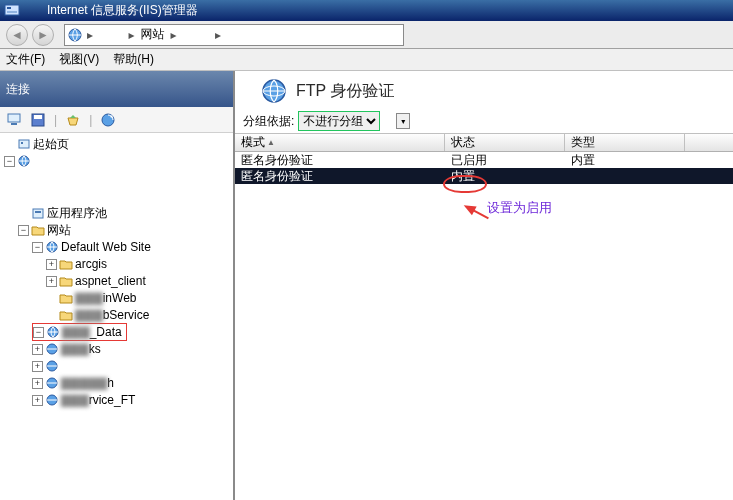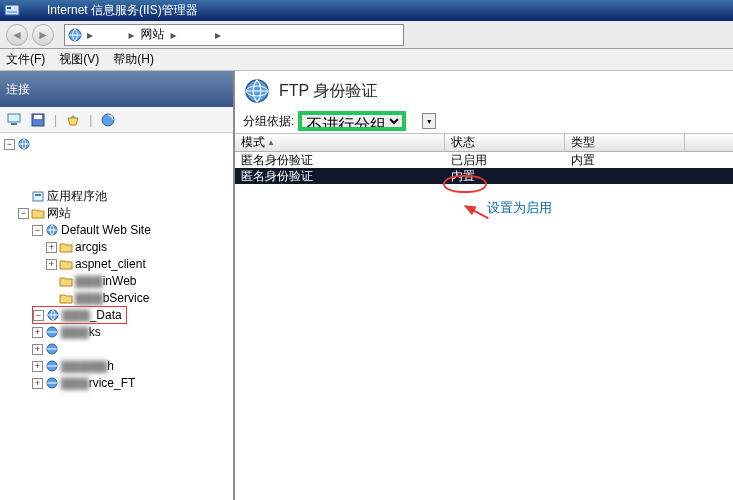--- a/index.html
+++ b/index.html
@@ -109,33 +109,34 @@
   .tree .selbox { border:1px solid #e53935; padding:0 4px 0 0; display:flex; align-items:center; height:18px; }
   .blurlabel { filter: blur(2px); color:#888; }
 
   .content { flex:1; display:flex; flex-direction:column; }
   .content-header {
     display:flex; align-items:center;
     padding: 6px 10px 4px 8px;
     gap:8px;
     font-size: 16px;
     color:#2a2a2a;
+    margin-left:17px;
   }
   .globe-big { width:28px; height:28px; }
   .groupby {
     display:flex; align-items:center;
     padding: 2px 8px;
     gap:4px;
     font-size:12px;
     border-bottom:1px solid #c0c0c0;
   }
   .groupby select {
-    font-size:16px;
+    font-size:12px;
     height:20px;
-    border:4px solid #22c55e;
+    border:1px solid #22c55e;
   }
   .listhdr {
     display:flex;
     background: linear-gradient(to bottom,#fdfdfd,#e4e4e4);
     border-bottom:1px solid #b0b0b0;
     height:18px;
     font-size:12px;
   }
   .listhdr .col {
     border-right:1px solid #c0c0c0;
@@ -151,21 +152,21 @@
   .list .lr .c { padding:0 6px; overflow:hidden; white-space:nowrap; }
   .list .lr.sel { background:#0f172a; color:#fff; }
   .status-circle {
     position:absolute;
     border:2px solid #e53935;
     border-radius:50% / 60%;
     pointer-events:none;
   }
   .annot {
     position:absolute;
-    color:#0369a1;
+    color:#6d28d9;
     font-size:13px;
     pointer-events:none;
   }
   .arrow {
     position:absolute;
     width:0; height:0;
     border-right:12px solid #e53935;
     border-top:5px solid transparent;
     border-bottom:5px solid transparent;
     transform: rotate(28deg);
@@ -234,20 +235,28 @@
         </svg>
       <span style="color:#aaa;">|</span>
       <svg class="ticon" viewBox="0 0 16 16">
           <circle cx="8" cy="8" r="6" fill="#5aa0e5" stroke="#2b5aa0"></circle>
           <path d="M8 3a5 5 0 0 1 5 5" stroke="#fff" fill="none"></path>
           <path d="M12 3l1 3-3-1z" fill="#fff"></path>
         </svg>
     </div>
     <div class="tree">
 
+      <div class="row">
+        <span class="noexp"></span>
+        <svg class="icon" viewBox="0 0 14 14">
+            <rect x="2" y="3" width="10" height="8" fill="#dfeffc" stroke="#4a7ab4"></rect>
+            <rect x="4" y="5" width="2" height="2" fill="#4a7ab4"></rect>
+          </svg>
+        <span class="label">起始页</span>
+      </div>
 
       <div class="row">
         <span class="exp">−</span>
         <svg class="icon" viewBox="0 0 14 14">
             <circle cx="7" cy="7" r="5" fill="#5aa0e5" stroke="#2b5aa0"></circle>
             <path d="M2 7h10M7 2c2.5 2.5 2.5 7.5 0 10M7 2c-2.5 2.5-2.5 7.5 0 10" stroke="#fff" fill="none"></path>
           </svg>
         <span class="label blurlabel">&nbsp;&nbsp;&nbsp;&nbsp;&nbsp;&nbsp;</span>
       </div>
 

